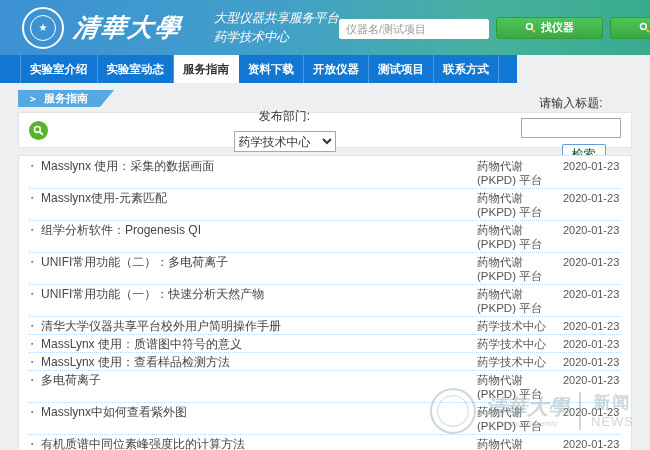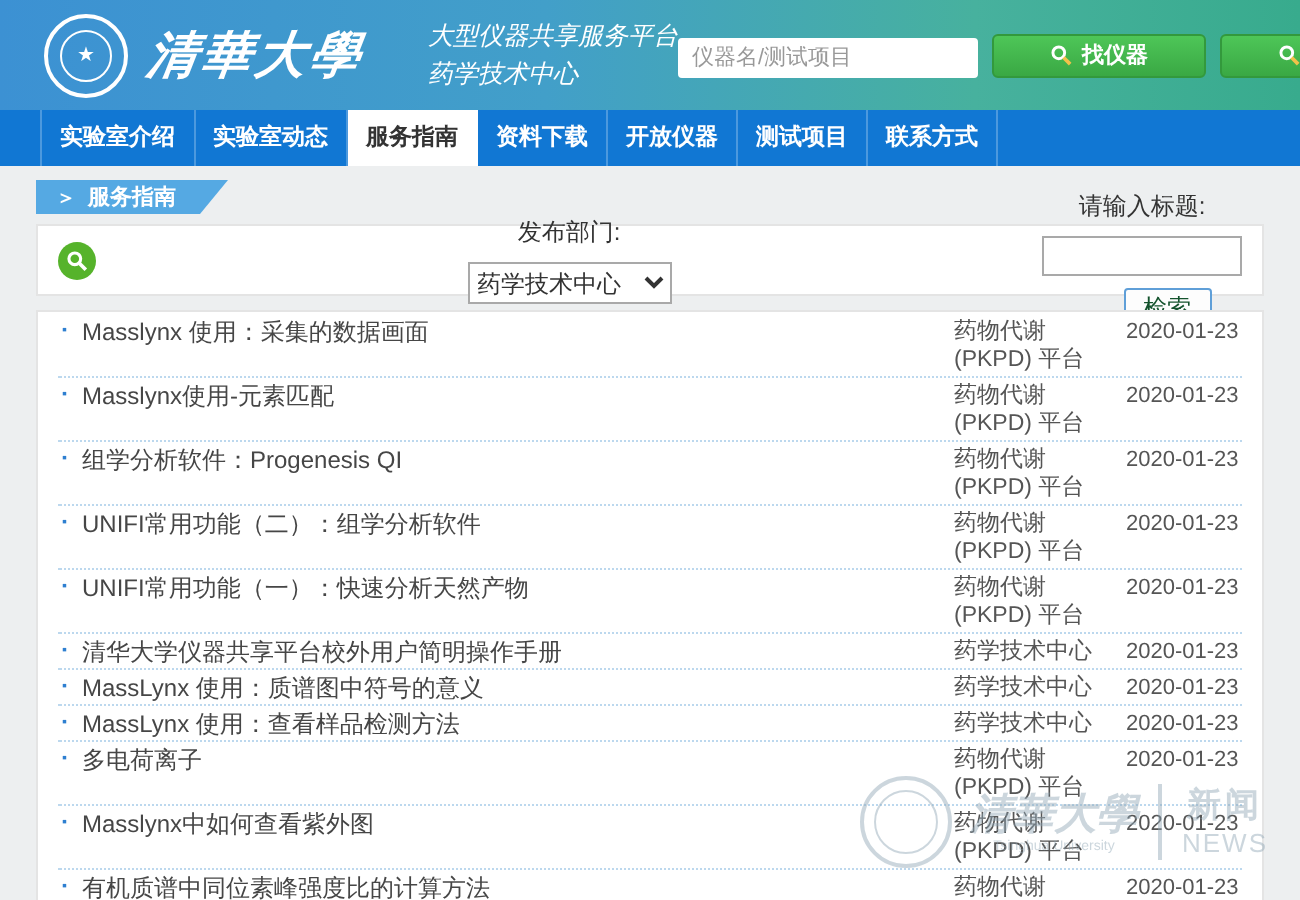--- a/index.html
+++ b/index.html
@@ -20,21 +20,21 @@
   .subtitle { margin-left:32px; color:#fff; font-size:12.5px; line-height:1.45; white-space:nowrap;font-style:italic; }
   .search-area { margin-left:auto; margin-right:12px; display:flex; align-items:flex-end; gap:7px; }
   .search-input { width:150px; height:20px; border:1px solid #fff; border-radius:2px; font-size:11px;
     padding:0 6px; color:#333; background:#fff; outline:none; }
   .search-input::placeholder { color:#999; }
   .btn-green { height:22px; padding:0 28px; background:linear-gradient(#4ec658,#3aa844);
     border:1px solid #33993c; border-radius:3px; color:#fff; font-size:11px; font-weight:bold;
     display:flex; align-items:center; gap:5px; cursor:pointer; white-space:nowrap; }
 
   
-  .nav { position:absolute; top:55px; left:0; width:650px; height:28px; background:#1177d3;
+  .nav { position:absolute; top:55px; left:0; width:517px; height:28px; background:#1177d3;
     display:flex; padding-left:20px; }
   .nav-tab { height:28px; line-height:28px; padding:0 9px; color:#fff; font-size:11.5px; font-weight:bold;
     border-right:1px solid rgba(255,255,255,0.25); cursor:pointer; white-space:nowrap; }
   .nav-tab:first-child { border-left:1px solid rgba(255,255,255,0.25); }
   .nav-tab.active { background:#fff; color:#333; }
 
   
   .breadcrumb { position:absolute; top:90px; left:18px; height:17px; background:#55a9e3; color:#fff;
     font-size:11px; font-weight:bold; display:flex; align-items:center; gap:6px;
     padding:0 26px 0 10px; clip-path:polygon(0 0,100% 0,calc(100% - 14px) 100%,0 100%); }
@@ -160,21 +160,21 @@
         <span class="row-date">2020-01-23</span>
       </div>
       <div class="row">
         <span class="row-bullet"></span>
         <span class="row-title">组学分析软件：Progenesis QI</span>
         <span class="row-dept">药物代谢 (PKPD) 平台</span>
         <span class="row-date">2020-01-23</span>
       </div>
       <div class="row">
         <span class="row-bullet"></span>
-        <span class="row-title">UNIFI常用功能（二）：组学分析软件</span>
+        <span class="row-title">UNIFI常用功能（二）：多电荷离子</span>
         <span class="row-dept">药物代谢 (PKPD) 平台</span>
         <span class="row-date">2020-01-23</span>
       </div>
       <div class="row">
         <span class="row-bullet"></span>
         <span class="row-title">UNIFI常用功能（一）：快速分析天然产物</span>
         <span class="row-dept">药物代谢 (PKPD) 平台</span>
         <span class="row-date">2020-01-23</span>
       </div>
       <div class="row">

